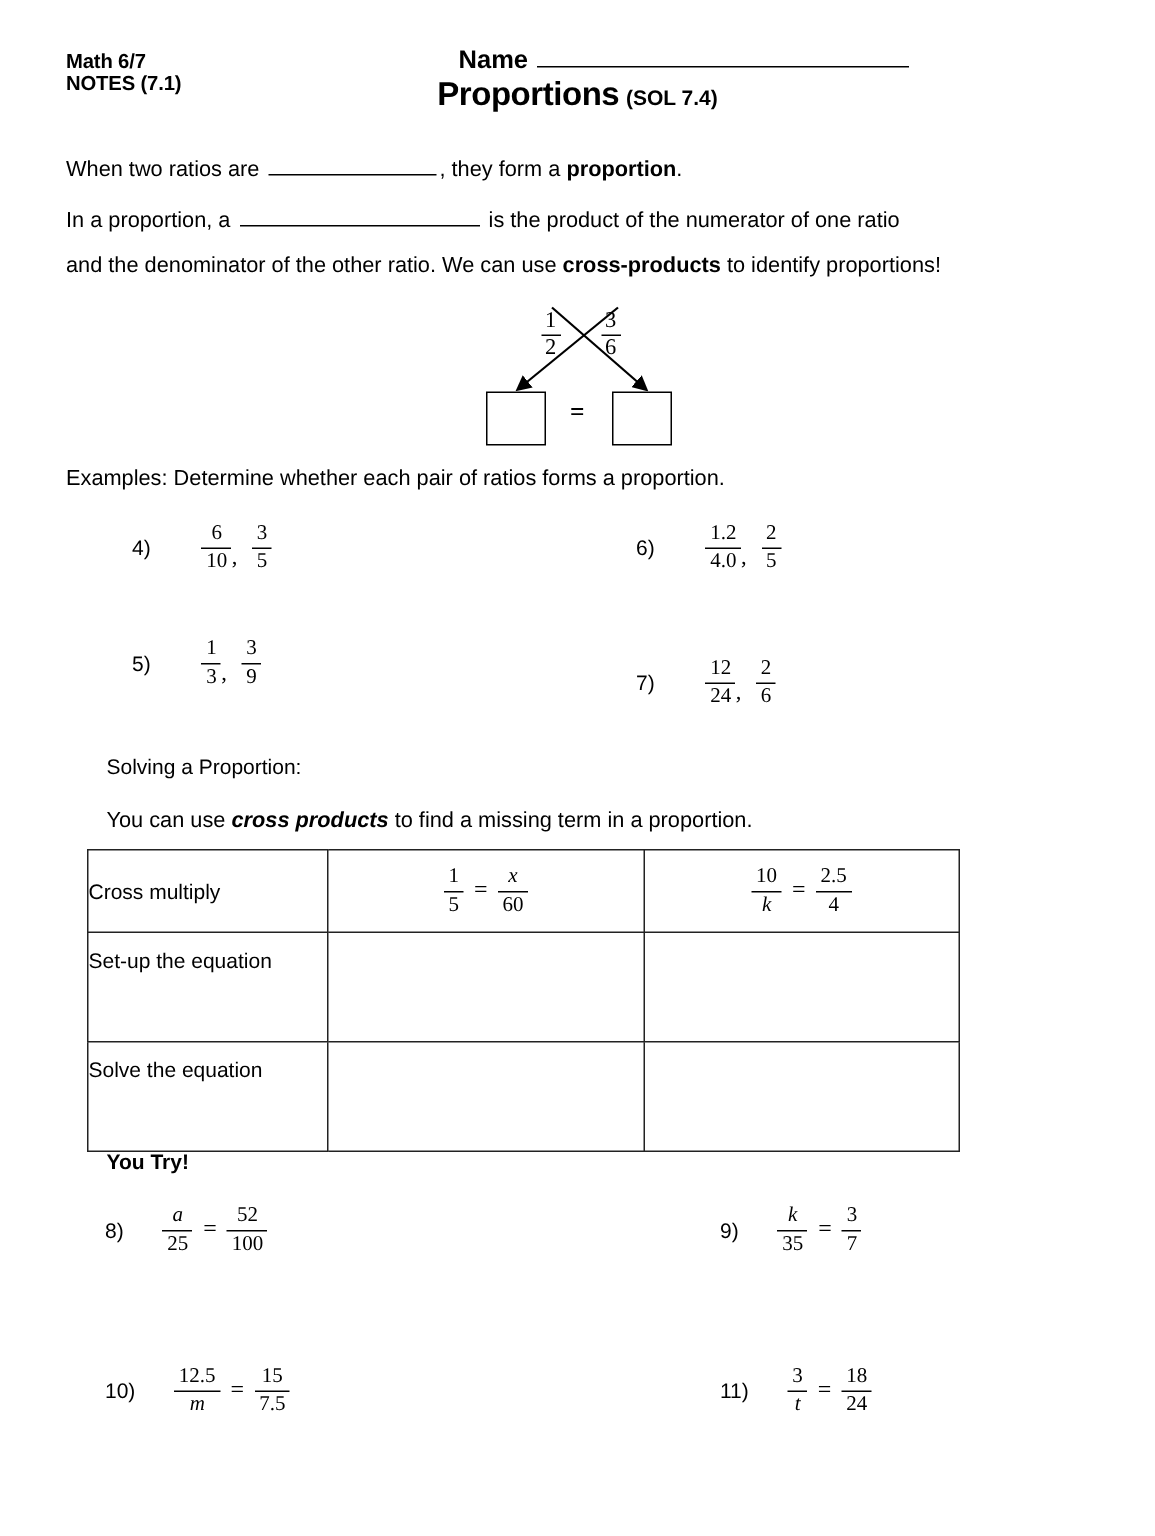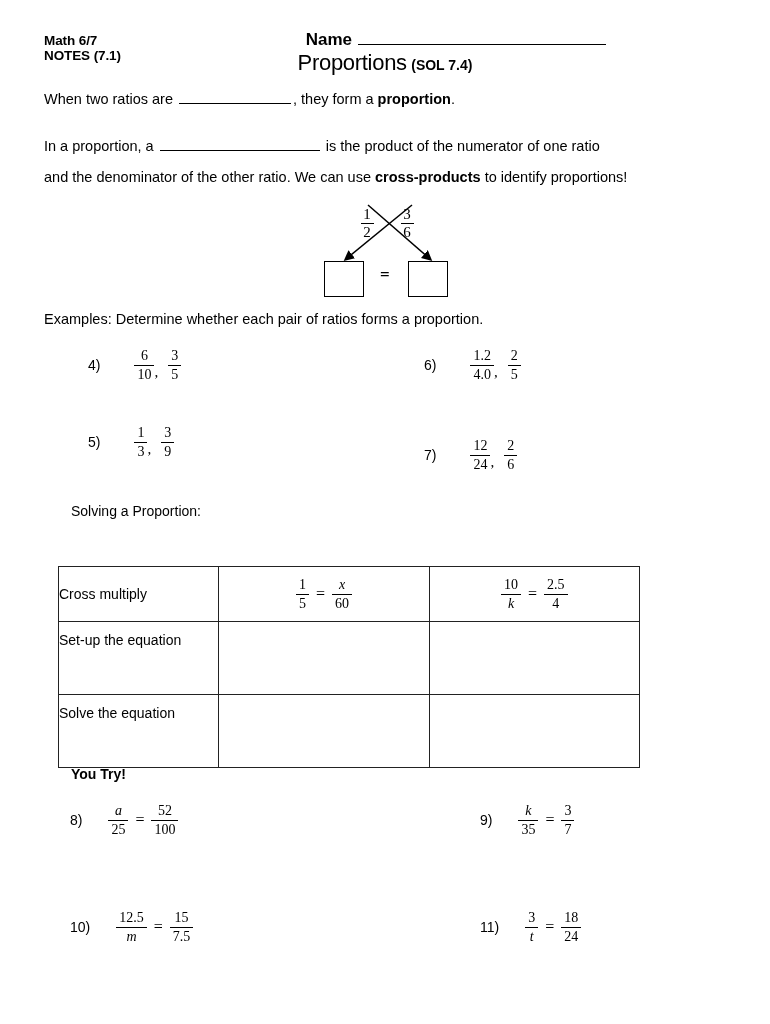--- a/index.html
+++ b/index.html
@@ -55,38 +55,38 @@
 
   .title-row {
     position: absolute;
     top: 50px;
     left: 0;
     width: 770px;
     text-align: center;
   }
   .title-main {
     font-size: 22px;
-    font-weight: normal;
+    font-weight: bold;
     letter-spacing: -0.3px;
     margin-top: 30px;
   }
   .title-sub {
     font-size: 14px;
     font-weight: bold;
   }
 
   
   .para {
     position: absolute;
     left: 44px;
     font-size: 14.5px;
     line-height: 1.0;
     white-space: nowrap;
   }
-  .p1 { top: 91px; }
+  .p1 { top: 104px; }
   .p2 { top: 138px; }
   .p3 { top: 170px; }
   .p-examples { top: 312px; text-align: right; }
 
   .b { font-weight: bold; }
   .bi { font-weight: bold; font-style: italic; }
 
   .inline-blank-1 { width: 112px; margin: 0 2px; }
   .inline-blank-2 { width: 160px; margin: 0 2px; }
 
@@ -367,20 +367,25 @@
         <span class="den">24</span>
       </span><span class="comma">,</span><span class="frac">
         <span class="num">2</span>
         <span class="bar"></span>
         <span class="den">6</span>
       </span>
     </span>
   </div>
 
   <div class="sec-head">Solving a Proportion:</div>
+  <div class="sec-text">
+    <span>You can use</span>
+    <span class="bi">cross products</span>
+    <span>to find a missing term in a proportion.</span>
+  </div>
 
   <table class="proc">
     <tbody>
         <tr class="r1">
       <td class="label-cell">Cross multiply</td>
       <td class="eq-cell">
         <span class="frac">
           <span class="num">1</span>
           <span class="bar"></span>
           <span class="den">5</span>

